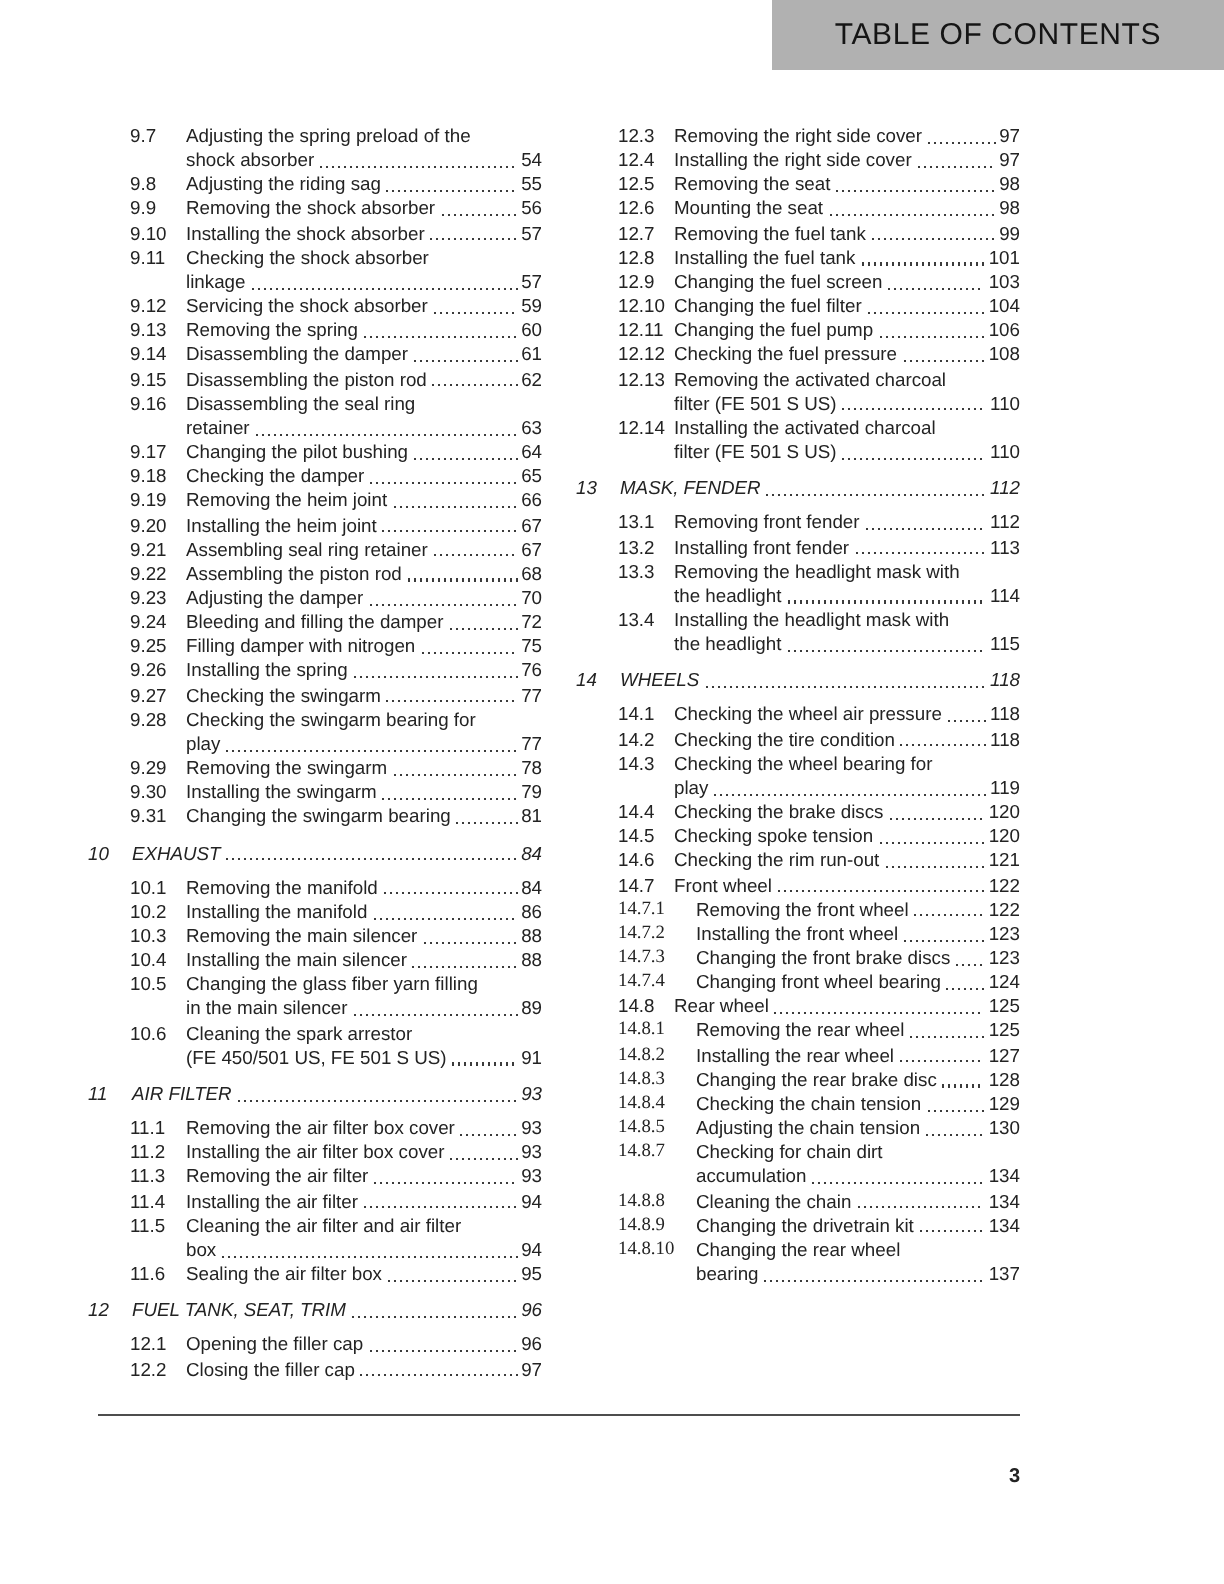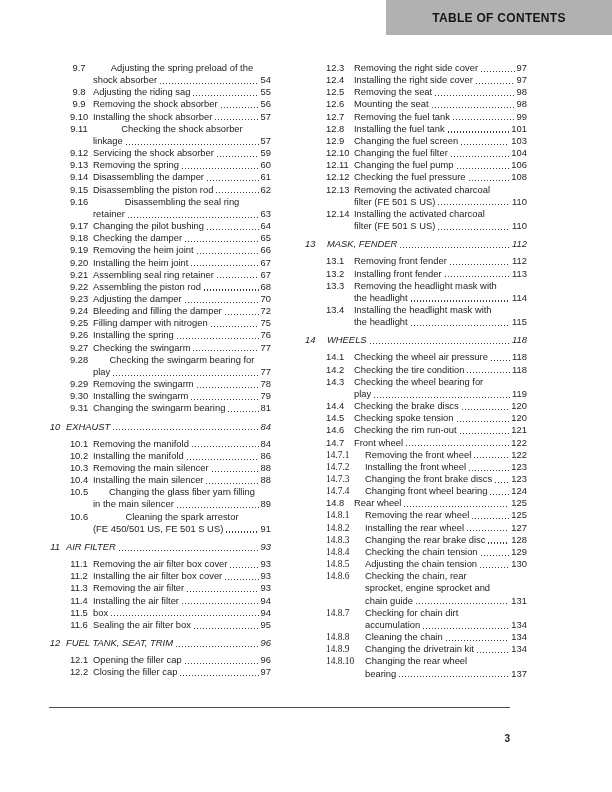--- a/index.html
+++ b/index.html
@@ -17,37 +17,37 @@
     left: 386px;
     top: 0;
     width: 226px;
     height: 35px;
     background: var(--color-bar, #b1b1b1);
     display: flex;
     align-items: center;
     justify-content: center;
   }
   .header-title {
-    font-size: 12px;
-    font-weight: bold;
+    font-size: 15px;
+    font-weight: normal;
     letter-spacing: 0.3px;
     color: #151515;
     white-space: nowrap;
   }
   .toc {
     position: absolute;
     left: 44px;
     top: 62px;
     display: flex;
   }
   .col {
     font-size: 9.4px;
     line-height: 12.15px;
   }
-  .col-left  { width: 227px; margin-right: 34px; text-align: center; }
+  .col-left  { width: 227px; margin-right: 17px; }
   .col-right { width: 222px; }
   .entry { display: flex; }
   .entry .num { flex: 0 0 auto; white-space: nowrap; }
   .entry.section { margin: 6px 0 5px 0; font-style: italic; }
   .entry.section .num { width: 22px; }
   .entry.item .num { margin-left: 21px; }
   .entry.item.lvl1 .num { width: 28px; }
   .entry.item.lvl2 .num { width: 39px; font-family: Liberation Serif, serif; }
   .body { flex: 1 1 auto; min-width: 0; }
   .line { display: block; white-space: nowrap; }
@@ -467,20 +467,21 @@
             <div class="lastline">
               <span class="t">Installing the air filter</span>
               <span class="leader"></span>
               <span class="pg">94</span>
             </div>
           </div>
         </div>
         <div class="entry item lvl1">
           <span class="num">11.5</span>
           <div class="body">
+            <span class="line">Cleaning the air filter and air filter</span>
             <div class="lastline">
               <span class="t">box</span>
               <span class="leader"></span>
               <span class="pg">94</span>
             </div>
           </div>
         </div>
         <div class="entry item lvl1">
           <span class="num">11.6</span>
           <div class="body">
@@ -868,32 +869,20 @@
             </div>
           </div>
         </div>
         <div class="entry item lvl2">
           <span class="num">14.8.5</span>
           <div class="body">
             <div class="lastline">
               <span class="t">Adjusting the chain tension</span>
               <span class="leader"></span>
               <span class="pg">130</span>
-            </div>
-          </div>
-        </div>
-        <div class="entry item lvl2">
-          <span class="num">14.8.6</span>
-          <div class="body">
-            <span class="line">Checking the chain, rear</span>
-            <span class="line">sprocket, engine sprocket and</span>
-            <div class="lastline">
-              <span class="t">chain guide</span>
-              <span class="leader"></span>
-              <span class="pg">131</span>
             </div>
           </div>
         </div>
         <div class="entry item lvl2">
           <span class="num">14.8.7</span>
           <div class="body">
             <span class="line">Checking for chain dirt</span>
             <div class="lastline">
               <span class="t">accumulation</span>
               <span class="leader"></span>

